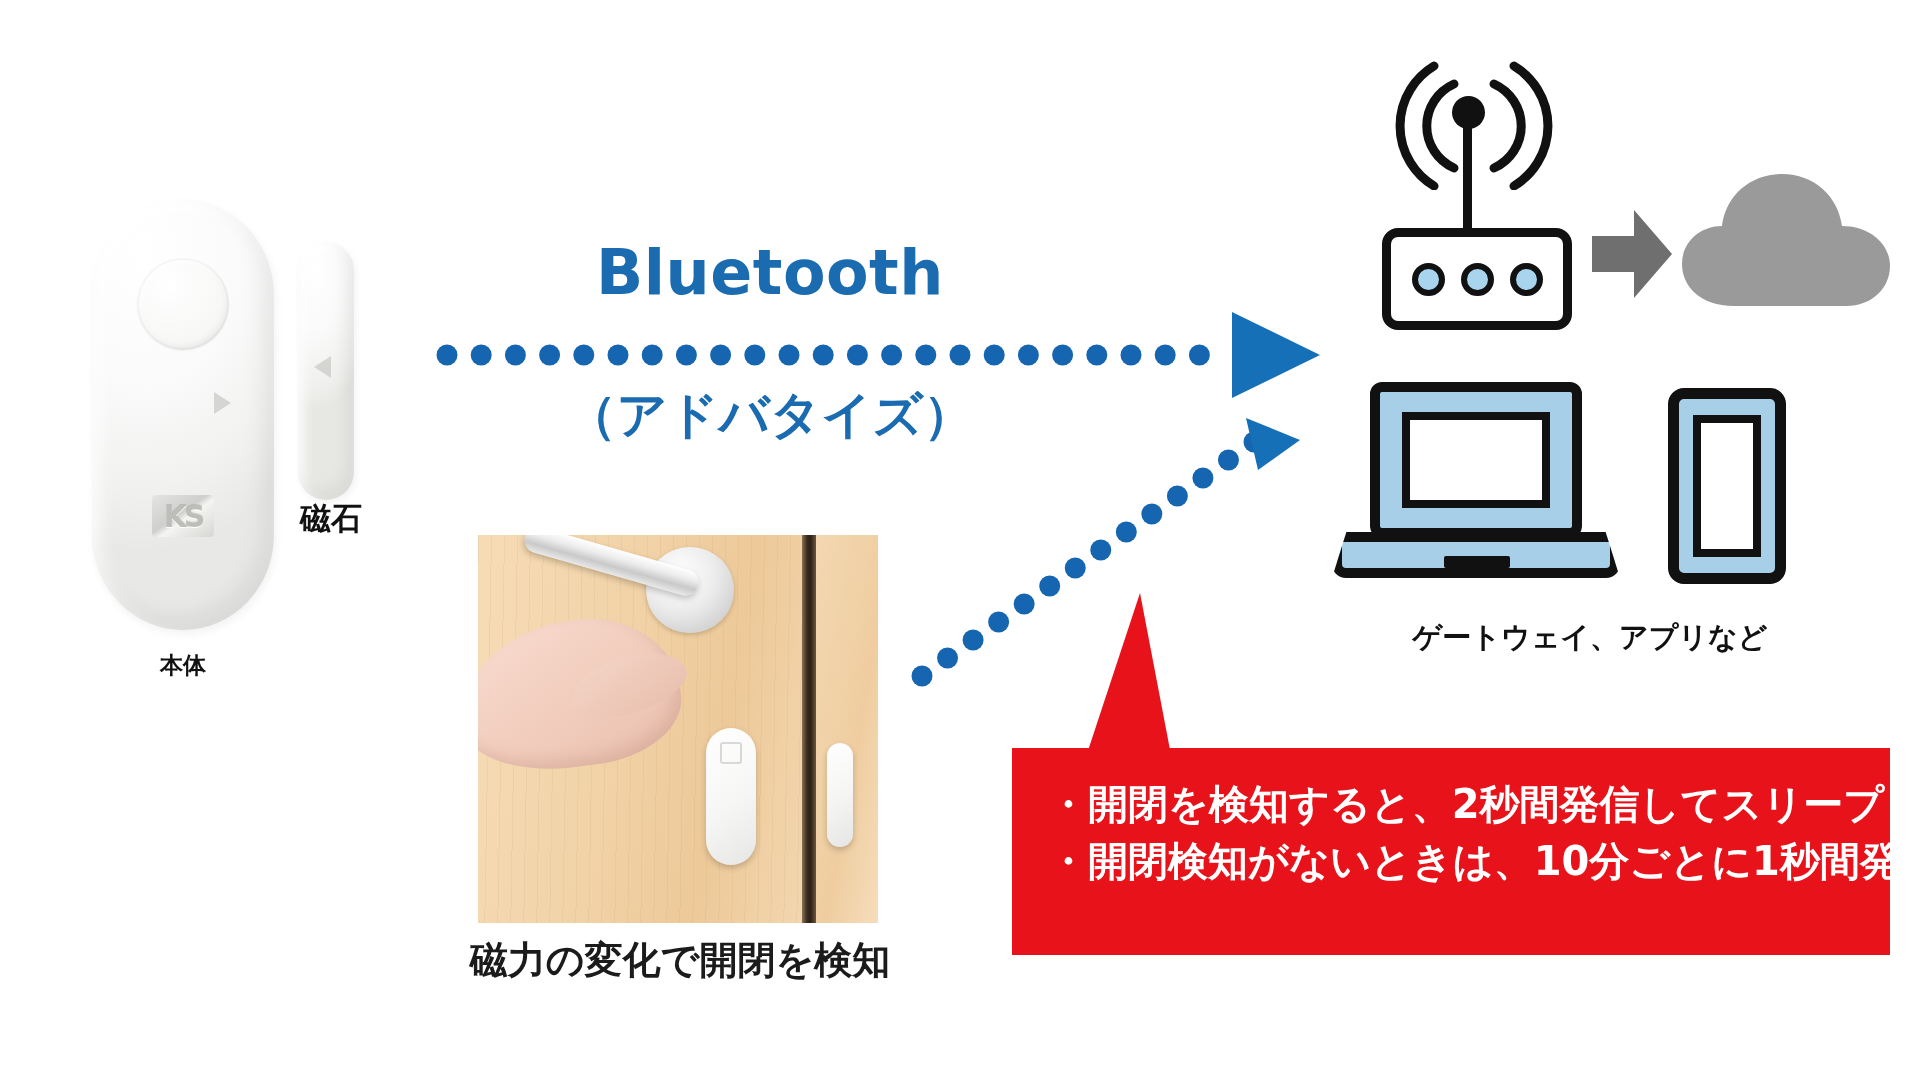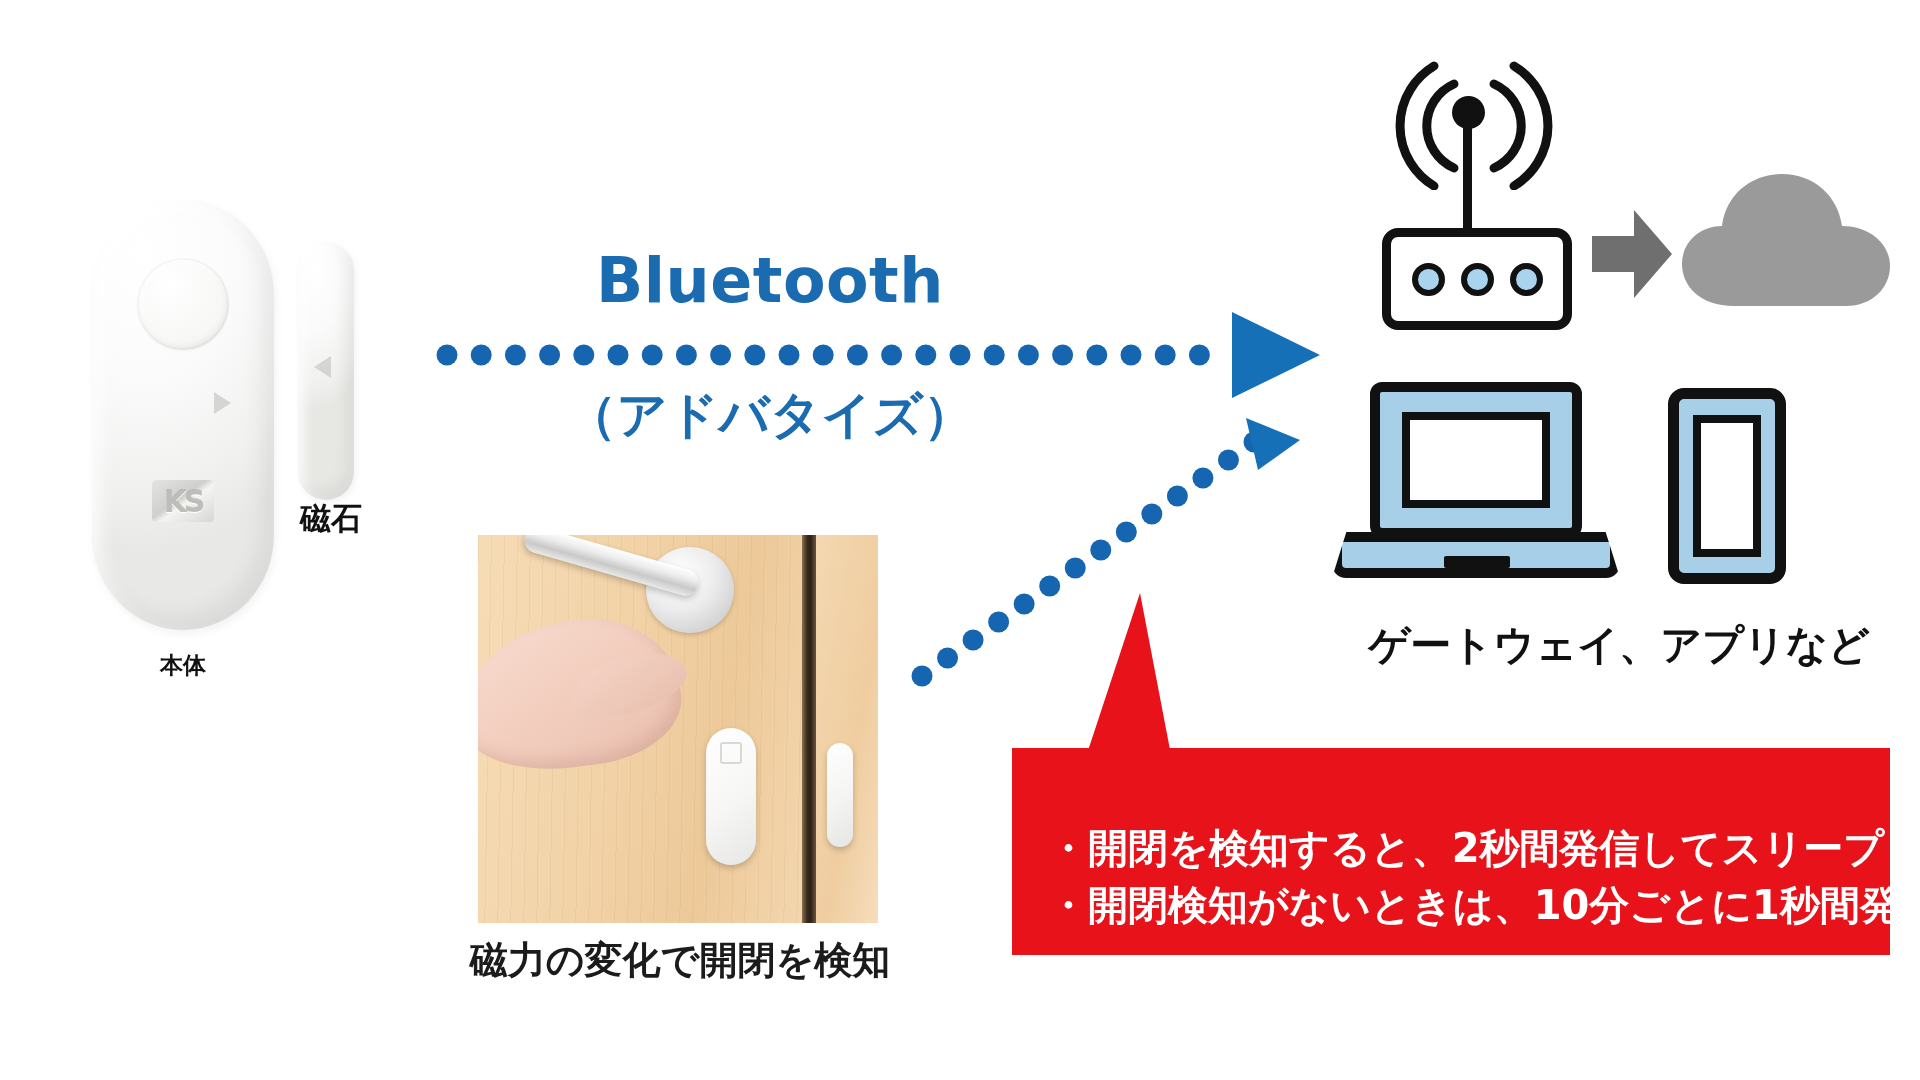--- a/index.html
+++ b/index.html
@@ -38,21 +38,21 @@
       0 1px 2px rgba(0,0,0,.04);
   }
   .tri-right{
     left:122px;top:192px;width:0;height:0;
     border-top:11px solid transparent;
     border-bottom:11px solid transparent;
     border-left:17px solid #cfcfcc;
     opacity:.85;
   }
   .sensor-logo{
-    left:50%;top:280px;margin-left:-31px;width:62px;height:42px;
+    left:50%;top:295px;margin-left:-31px;width:62px;height:42px;
     background:linear-gradient(145deg,#e4e4e2 0%,#cfcfcd 45%,#f4f4f2 55%,#d6d6d3 100%);
     -webkit-mask-image:radial-gradient(circle at 30% 50%, #000 0 0);
     border-radius:4px;
     display:flex;align-items:center;justify-content:center;
     color:#bdbdba;font-weight:700;font-size:30px;letter-spacing:-3px;
     text-shadow:0 1px 0 #fff,0 -1px 0 rgba(0,0,0,.12);
     font-family:"DejaVu Sans",sans-serif;
   }
 
   
@@ -76,21 +76,21 @@
 
   .jp-label{
     font-family:"DejaVu Sans","Liberation Sans",sans-serif;
     color:#111;font-weight:600;
   }
   .lbl-magnet{left:300px;top:498px;width:100px;text-align:left;font-size:31px;}
   .lbl-body{left:95px;top:650px;width:176px;text-align:center;font-size:23px;}
 
   
   .bt-title{
-    left:560px;top:244px;width:420px;text-align:center;
+    left:560px;top:236px;width:420px;text-align:center;
     color:#1a6bb0;font-weight:700;font-size:62px;letter-spacing:.5px;
     font-family:"DejaVu Sans","Liberation Sans",sans-serif;
   }
   .bt-sub{
     left:560px;top:382px;width:420px;text-align:center;
     color:#1a6bb0;font-weight:600;font-size:50px;
     font-family:"DejaVu Sans","Liberation Sans",sans-serif;
   }
 
   
@@ -167,21 +167,20 @@
   
   .callout{
     left:1012px;top:748px;width:878px;height:207px;
     background:#e8131a;
   }
   .callout-txt{
     position:absolute;left:36px;top:28px;right:18px;
     color:#ffffff;font-weight:700;font-size:40px;line-height:1.42;
     font-family:"DejaVu Sans","Liberation Sans",sans-serif;
     white-space:nowrap;
-    margin-top:44px;
   }
 
   
   .router-box{
     left:1382px;top:228px;width:172px;height:84px;
     border:9px solid #111;border-radius:16px;background:#fff;
     display:flex;align-items:center;justify-content:center;gap:16px;
   }
   .led{
     width:21px;height:21px;border-radius:50%;
@@ -210,22 +209,22 @@
   .phone{
     left:1668px;top:388px;width:118px;height:196px;
     border:11px solid #111;border-radius:16px;background:#a8cfe8;
     box-sizing:border-box;
   }
   .phone-screen{
     position:absolute;left:14px;top:16px;right:14px;bottom:16px;
     background:#fff;border:8px solid #111;box-sizing:border-box;
   }
   .dev-label{
-    left:1310px;top:618px;width:560px;text-align:right;
-    font-size:41px;font-weight:700;color:#111;
+    left:1310px;top:618px;width:560px;text-align:center;
+    font-size:29px;font-weight:700;color:#111;
     font-family:"DejaVu Sans","Liberation Sans",sans-serif;
   }
 </style>
 </head>
 <body>
 
 <div id="stage">
 
   <div class="abs sensor-body">
     <div class="abs sensor-btn"></div>

